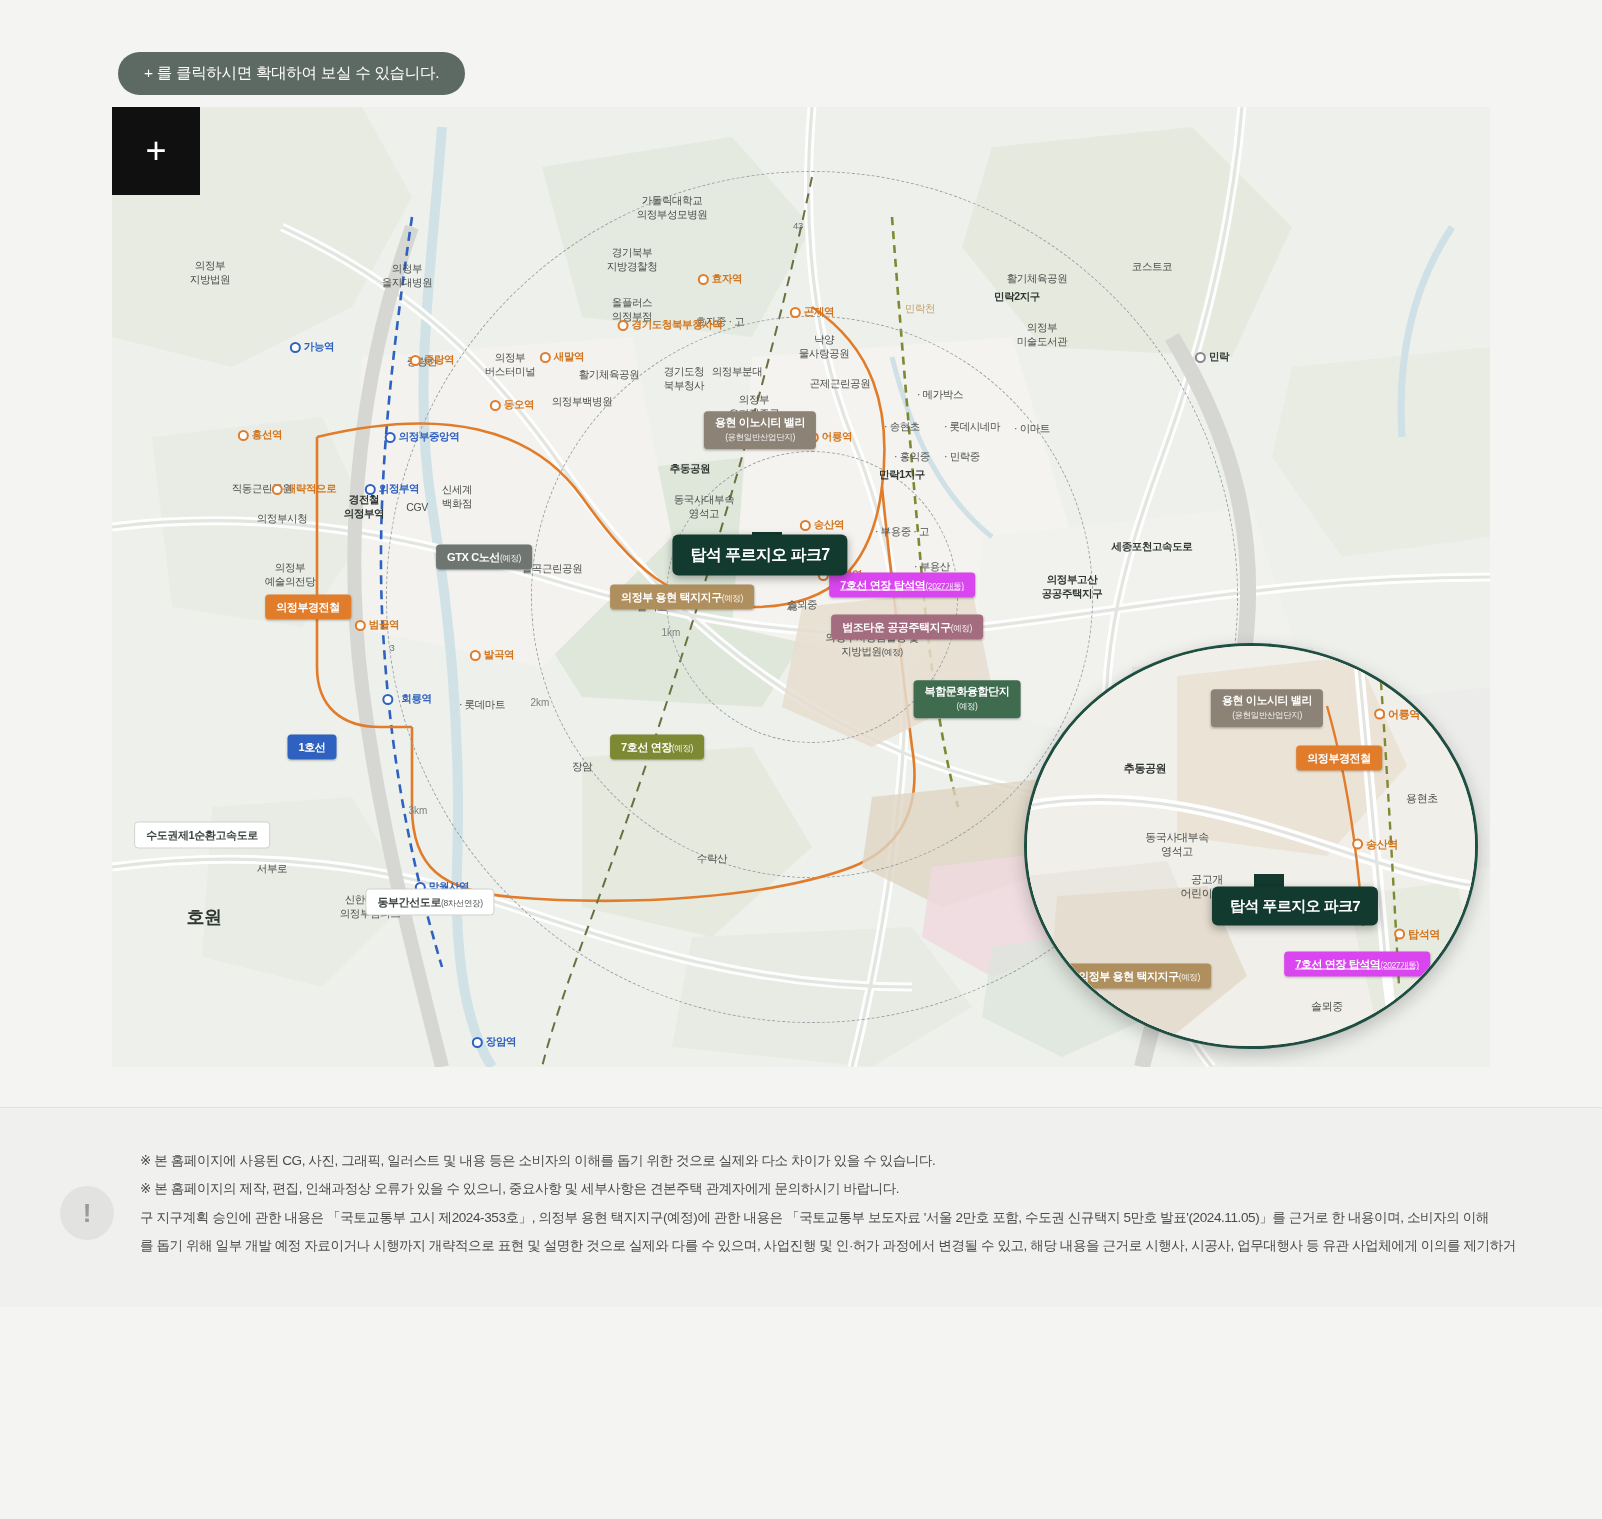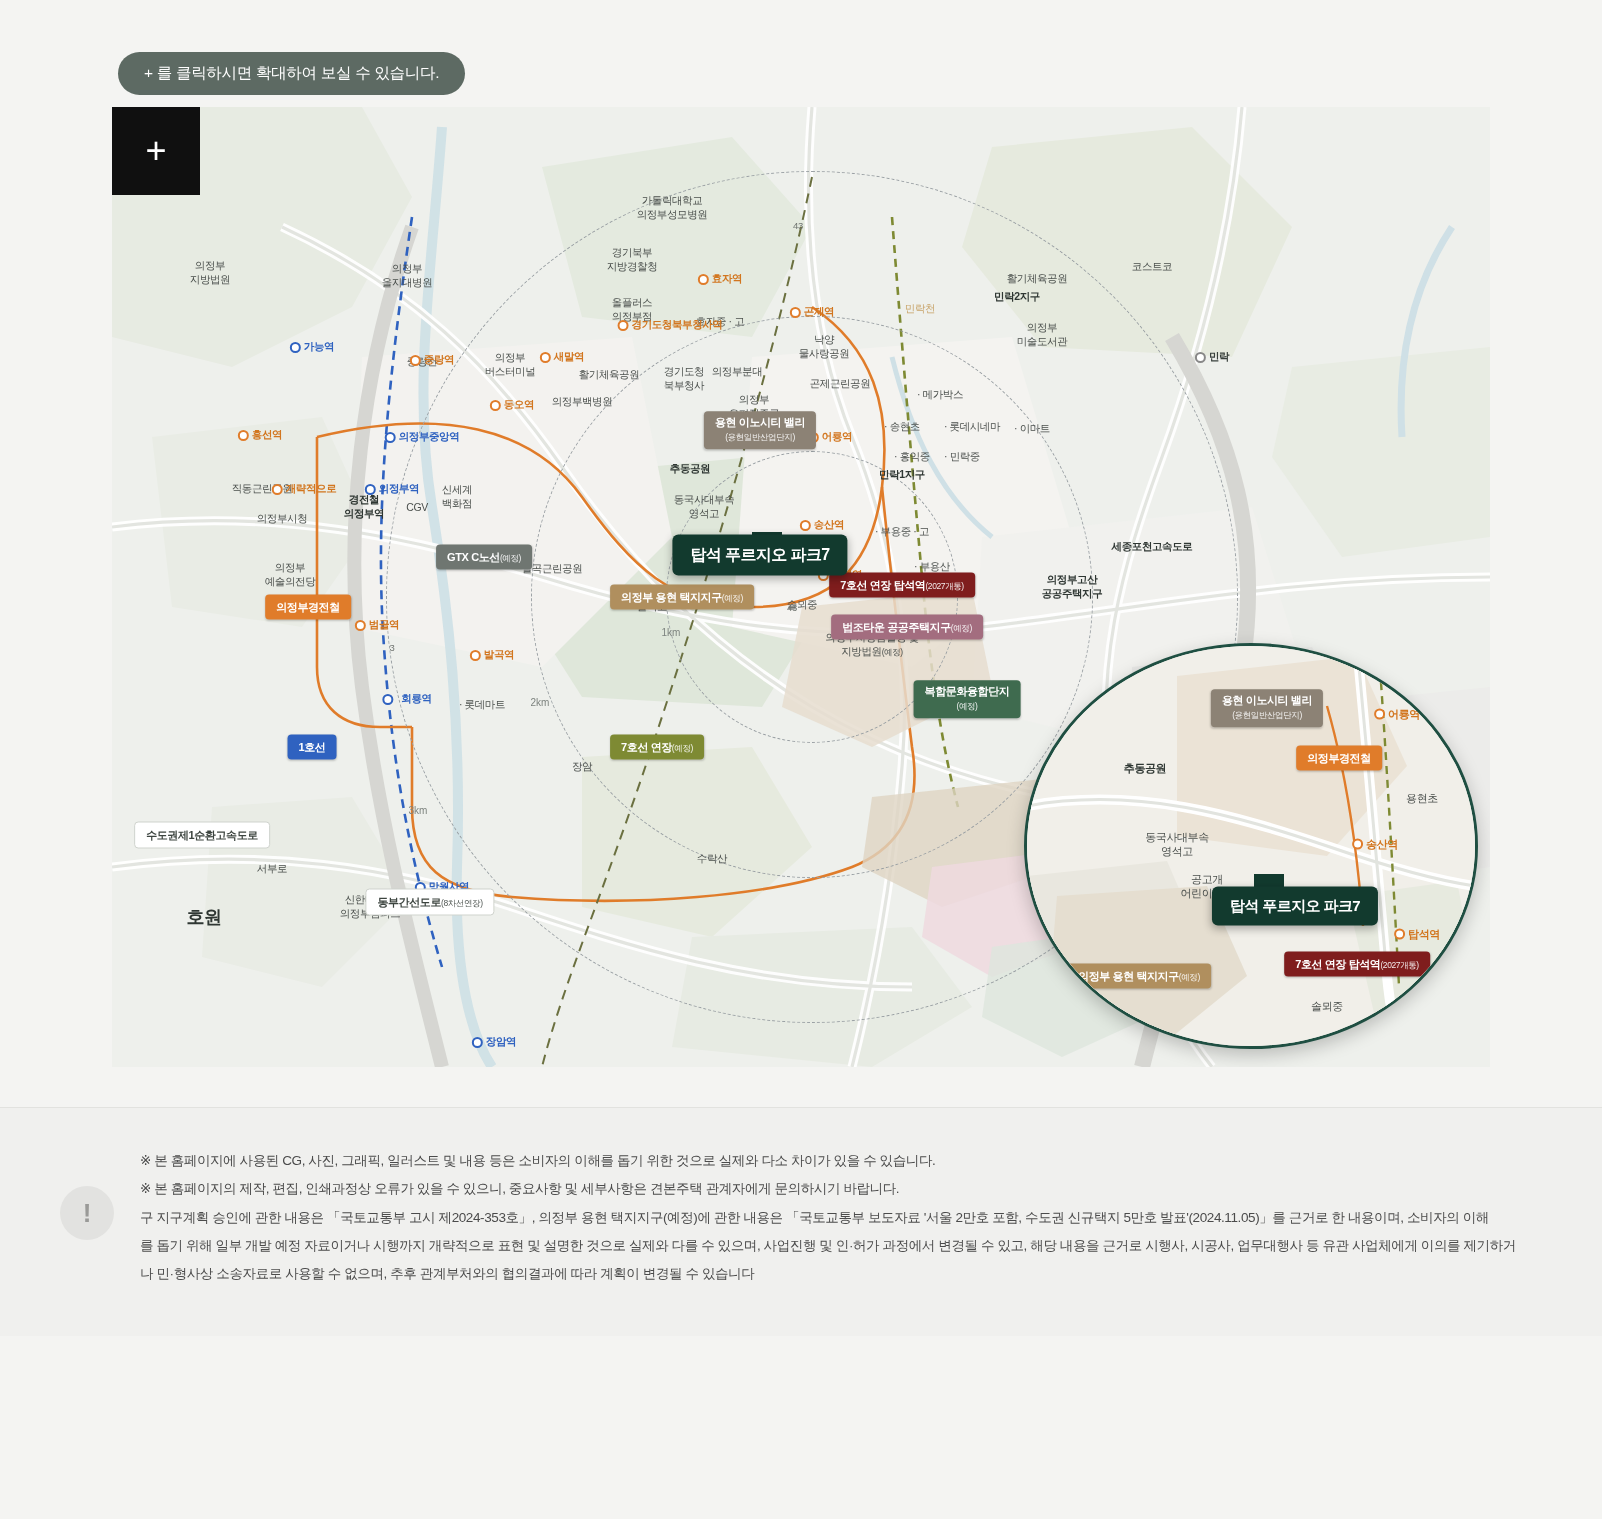--- a/index.html
+++ b/index.html
@@ -67,21 +67,21 @@
   .chip{
     position:absolute;transform:translate(-50%,-50%);
     padding:5px 11px;border-radius:4px;color:#fff;font-size:11px;font-weight:700;
     letter-spacing:-0.4px;white-space:nowrap;box-shadow:0 1px 2px rgba(0,0,0,.18);
   }
   .chip .sub{font-size:8.5px;font-weight:400;opacity:.9;}
   .chip.blue{background:#2f62c0;}
   .chip.orange{background:#e07c2a;}
   .chip.olive{background:#7e8a33;}
   .chip.grey{background:#6f7671;}
-  .chip.dgrey{background:#7f1d1d;}
+  .chip.dgrey{background:#d946ef;text-decoration:underline;}
   .chip.brown{background:#8c8275;}
   .chip.plum{background:#a36d7f;}
   .chip.sand{background:#b08f5e;}
   .chip.dkgreen{background:#3f6b4f;}
   .chip.white{background:#fff;color:#3c443f;border:1px solid #cfd3cd;box-shadow:none;}
 
   
   .project{
     position:absolute;transform:translate(-50%,-50%);
     background:#123a2e;color:#fff;font-size:16px;font-weight:800;letter-spacing:-0.6px;
@@ -414,17 +414,16 @@
     </div>
   </div>
 
   <div class="notice">
     <div class="excl">!</div>
     <div class="notice-body">
       <p>※ 본 홈페이지에 사용된 CG, 사진, 그래픽, 일러스트 및 내용 등은 소비자의 이해를 돕기 위한 것으로 실제와 다소 차이가 있을 수 있습니다.</p>
       <p>※ 본 홈페이지의 제작, 편집, 인쇄과정상 오류가 있을 수 있으니, 중요사항 및 세부사항은 견본주택 관계자에게 문의하시기 바랍니다.</p>
       <p>구 지구계획 승인에 관한 내용은 「국토교통부 고시 제2024-353호」, 의정부 용현 택지지구(예정)에 관한 내용은 「국토교통부 보도자료 '서울 2만호 포함, 수도권 신규택지 5만호 발표'(2024.11.05)」를 근거로 한 내용이며, 소비자의 이해</p>
       <p>를 돕기 위해 일부 개발 예정 자료이거나 시행까지 개략적으로 표현 및 설명한 것으로 실제와 다를 수 있으며, 사업진행 및 인·허가 과정에서 변경될 수 있고, 해당 내용을 근거로 시행사, 시공사, 업무대행사 등 유관 사업체에게 이의를 제기하거</p>
-      <p>나 민·형사상 소송자료로 사용할 수 없으며, 추후 관계부처와의 협의결과에 따라 계획이 변경될 수 있습니다</p>
     </div>
   </div>
 
 </div>
 
 </body></html>

